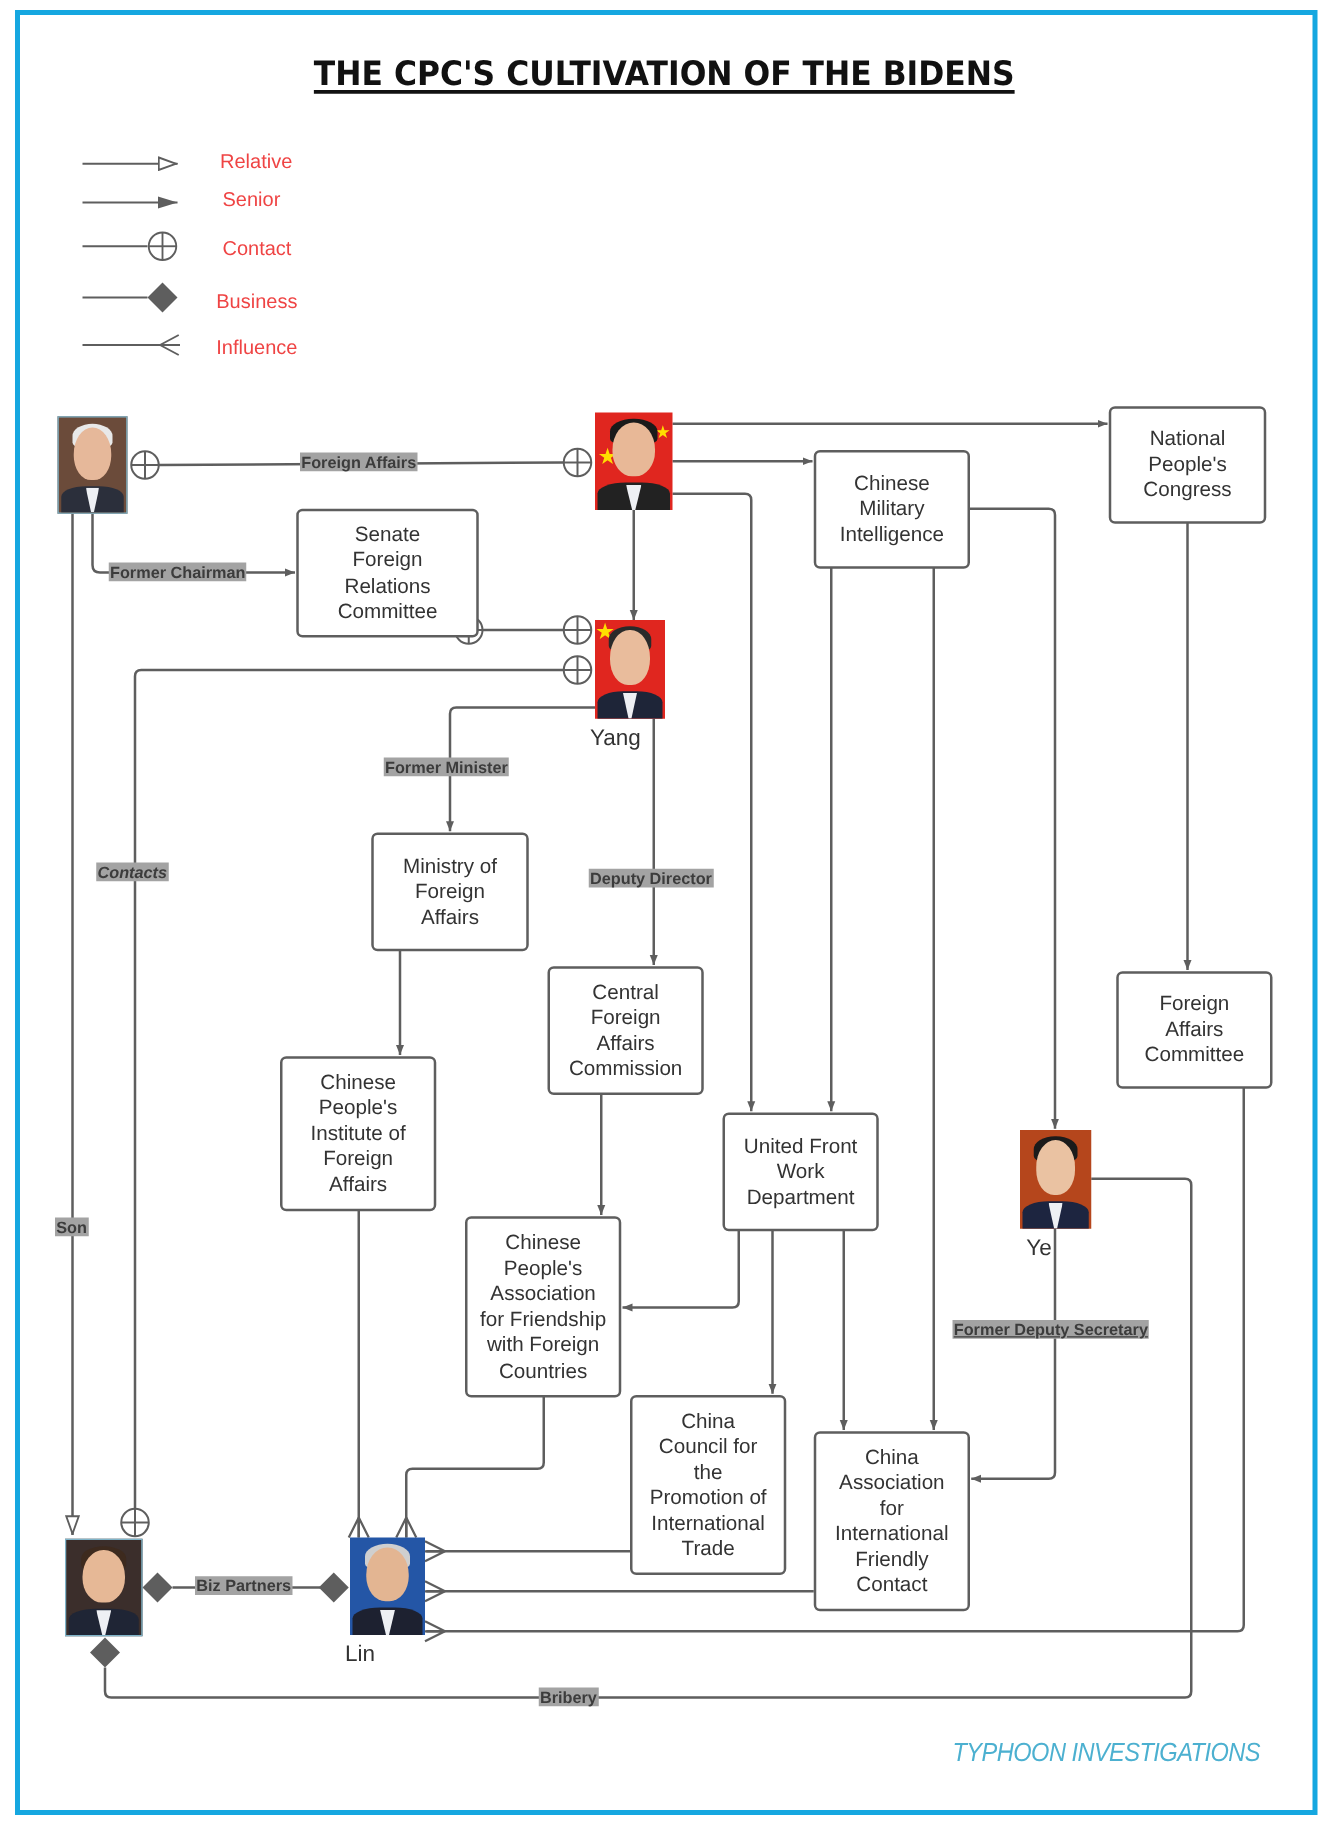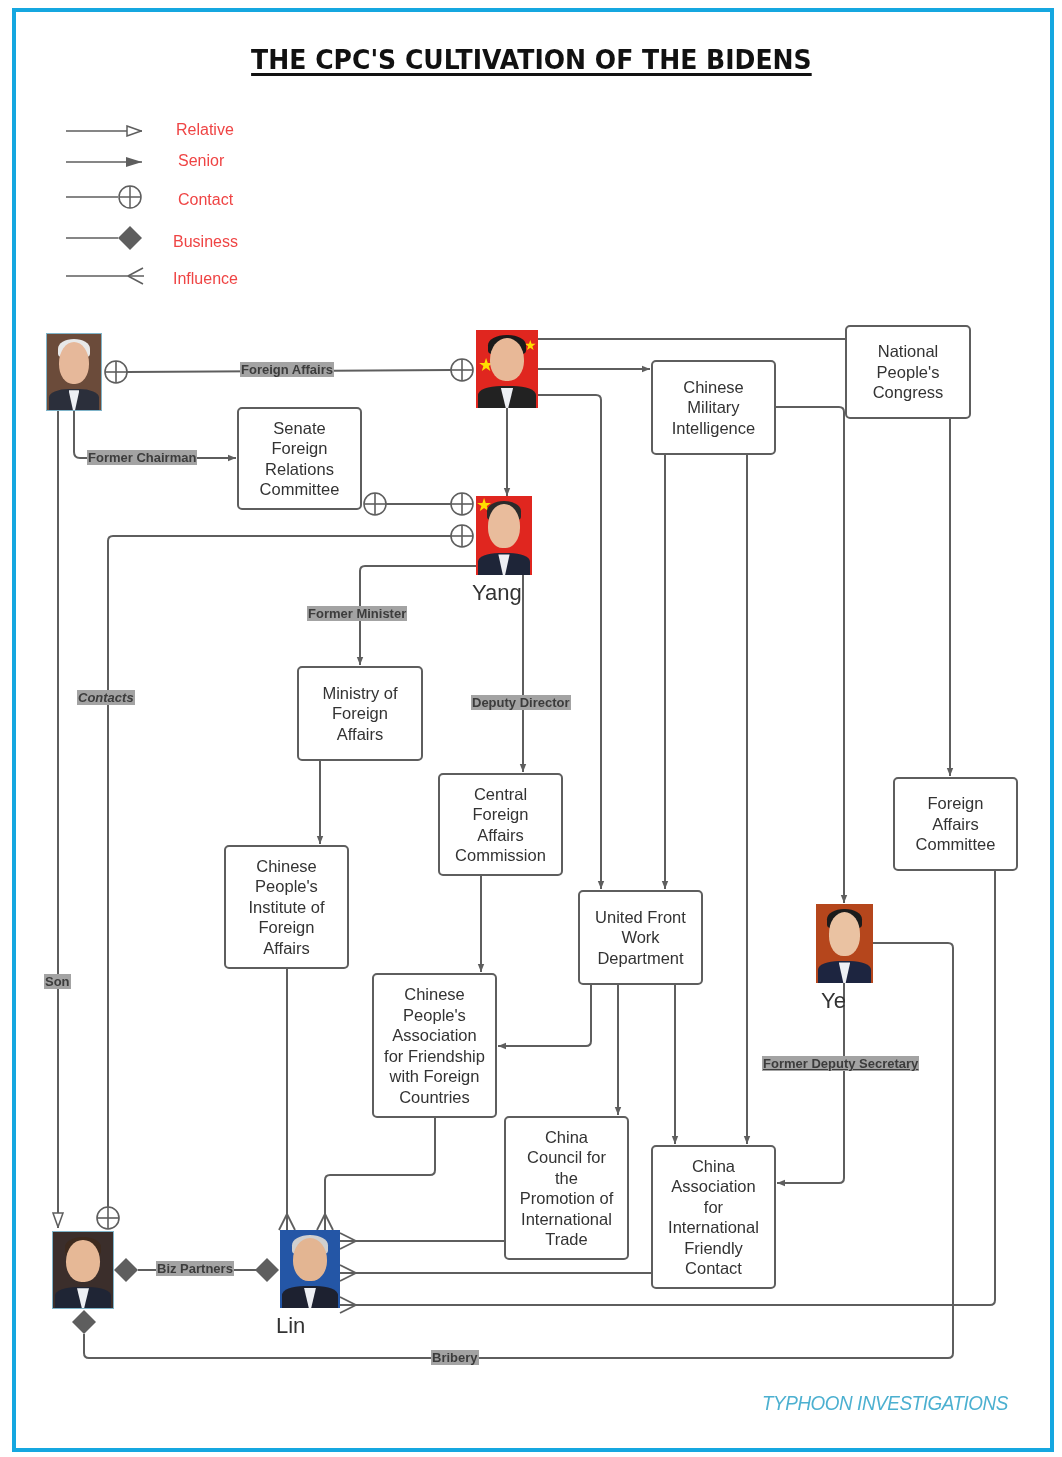--- a/index.html
+++ b/index.html
@@ -3,21 +3,21 @@
 <meta charset="utf-8">
 <style>
   html, body { margin: 0; padding: 0; background: #ffffff; }
   body { width: 1062px; height: 1457px; position: relative; overflow: hidden; font-family: "Liberation Sans", sans-serif; }
   #frame { position: absolute; left: 12px; top: 8px; width: 1034px; height: 1436px; border: 4px solid #15a7e0; box-sizing: content-box; }
   #title { position: absolute; left: 0; top: 44px; width: 1062px; text-align: center; font-family: "DejaVu Sans", sans-serif; font-weight: bold; font-size: 27px; letter-spacing: 0px; color: #111; }
   #title span { text-decoration: underline; text-decoration-thickness: 3px; text-underline-offset: 4px; transform: scaleX(0.93); display: inline-block; }
   svg#diagram { position: absolute; left: 0; top: 0; }
   .box { position: absolute; border: 2.5px solid #5e5e5e; border-radius: 5px; background: #fff; box-sizing: border-box; display: flex; align-items: center; justify-content: center; text-align: center; font-size: 16.5px; line-height: 20.5px; color: #333; white-space: pre-line; padding: 0 4px; }
   .lbl { position: absolute; font-size: 13px; font-weight: bold; color: #3c3c3c; background: #a3a3a3; padding: 0 1px; white-space: nowrap; line-height: 15px; }
-  .name { position: absolute; font-size: 22px; color: #333; }
+  .name { position: absolute; font-size: 18px; color: #333; }
   .legend-text { position: absolute; font-size: 16px; color: #ef4444; }
   .photo { position: absolute; overflow: hidden; box-sizing: border-box; }
   .photo .face { position: absolute; left: 22%; top: 10%; width: 56%; height: 56%; border-radius: 50% 50% 46% 46%; background: #e9c7a7; }
   .photo .hair { position: absolute; left: 20%; top: 6%; width: 60%; height: 26%; border-radius: 50% 50% 20% 20%; }
   .photo .suit { position: absolute; left: 4%; bottom: 0; width: 92%; height: 28%; border-radius: 40% 40% 0 0; background: #1f2433; }
   .photo .shirt { position: absolute; left: 40%; bottom: 0; width: 20%; height: 26%; background: #eef0f4; clip-path: polygon(0 0,100% 0,60% 100%,40% 100%); }
   .photo .star { position: absolute; color: #ffde00; font-size: 18px; line-height: 18px; }
   #footer { position: absolute; left: 762px; top: 1391px; font-size: 21px; font-style: italic; color: #4cb0d0; letter-spacing: -0.5px; transform: scaleX(0.9); transform-origin: left; }
 </style>
 </head>
@@ -208,28 +208,28 @@
 </div>
 
 <div class="photo" style="left:280px;top:1230px;width:60px;height:78px;background:#2456a6;">
   <div class="hair" style="background:#cfcfcf;"></div>
   <div class="face" style="background:#e3b592;"></div>
   <div class="suit" style="background:#1d2130;"></div>
   <div class="shirt"></div>
 </div>
 <div class="name" style="left:276px;top:1313px;">Lin</div>
 
-<div class="box" style="left:237px;top:407px;width:125px;height:103px;">Senate
+<div class="box" style="left:237px;top:407px;width:146px;height:103px;">Senate
 Foreign
 Relations
 Committee</div>
 <div class="box" style="left:651px;top:360px;width:125px;height:95px;">Chinese
 Military
 Intelligence</div>
-<div class="box" style="left:845px;top:325px;width:126px;height:94px;">National
+<div class="box" style="left:887px;top:325px;width:126px;height:94px;">National
 People's
 Congress</div>
 <div class="box" style="left:297px;top:666px;width:126px;height:95px;">Ministry of
 Foreign
 Affairs</div>
 <div class="box" style="left:438px;top:773px;width:125px;height:103px;">Central
 Foreign
 Affairs
 Commission</div>
 <div class="box" style="left:893px;top:777px;width:125px;height:94px;">Foreign

